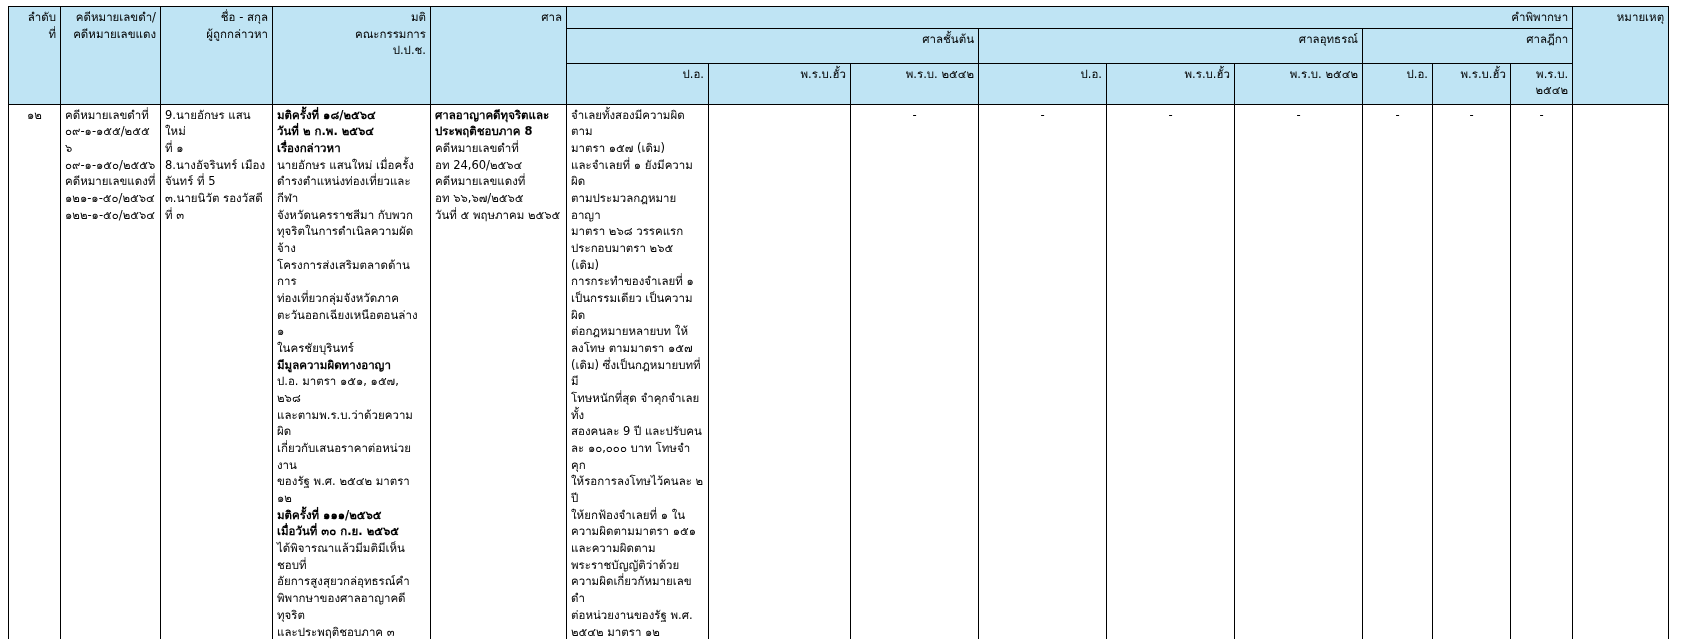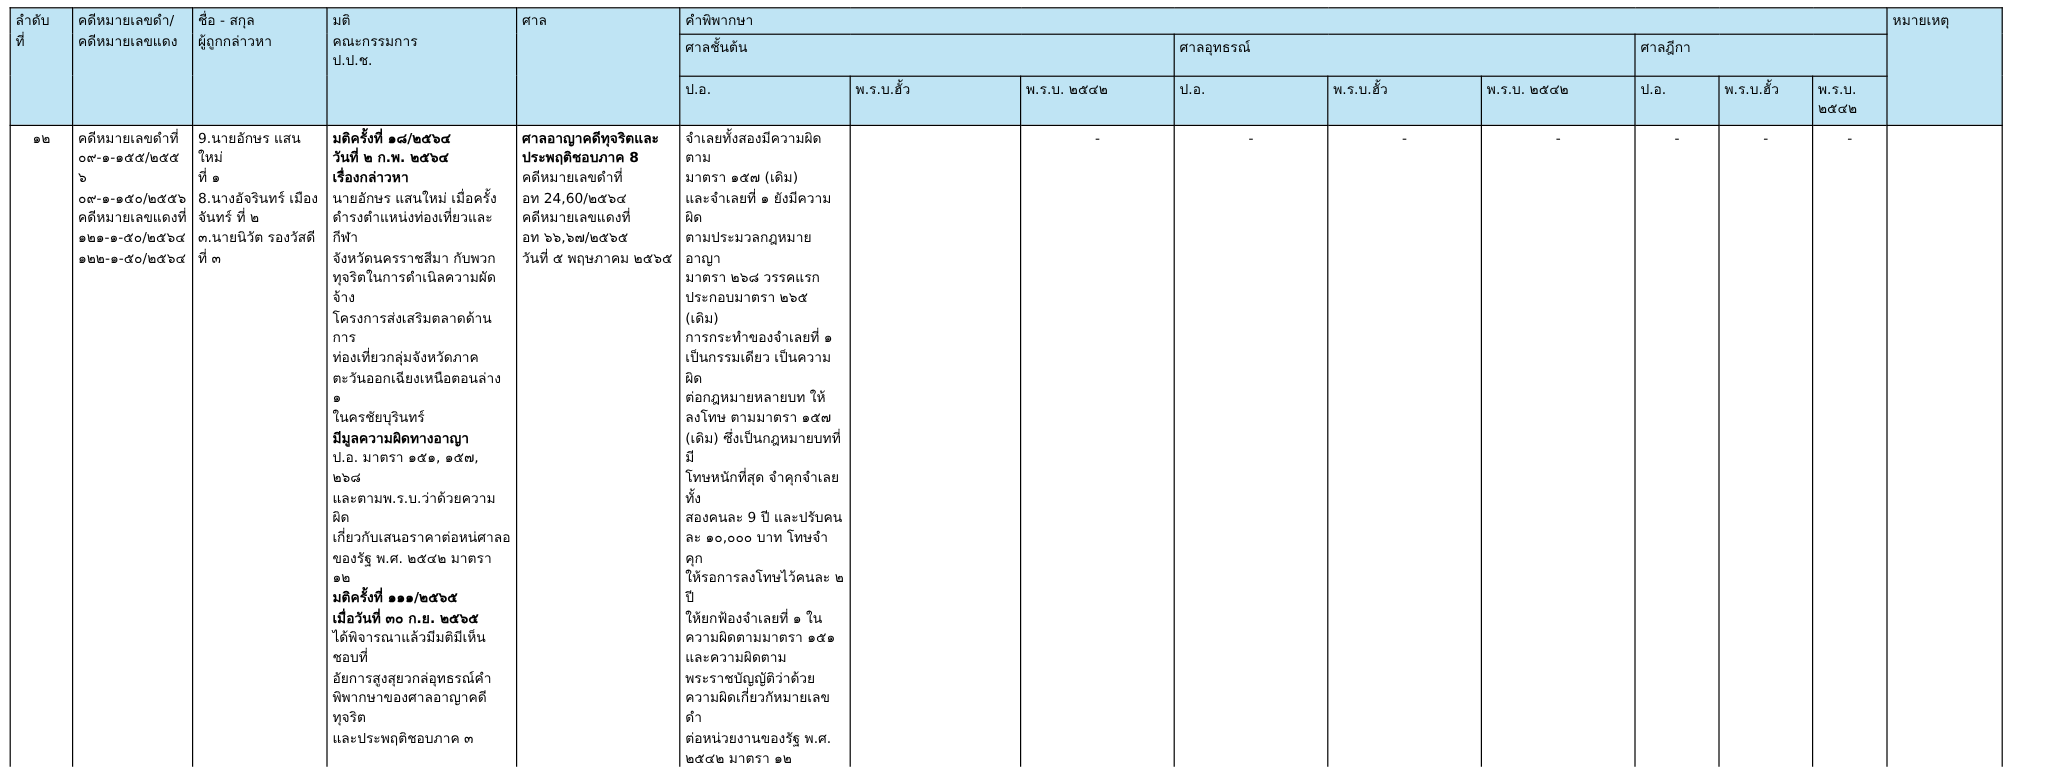--- a/index.html
+++ b/index.html
@@ -29,21 +29,21 @@
   table.doc th, table.doc td {
     border: 1px solid #000000;
     vertical-align: top;
     padding: 2px 4px;
     font-size: 11.5px;
     line-height: 1.45;
     word-wrap: break-word;
   }
   thead th {
     background: #bfe4f4;
-    text-align: left;
+    text-align: right;
     vertical-align: middle;
     font-weight: normal;
     font-size: 12px;
   }
   thead th.tall {
     height: 88px;
   }
   thead th.sub {
     height: 30px;
   }
@@ -160,40 +160,40 @@
             <p>๐๙-๑-๑๕๕/๒๕๕๖</p>
             <p>๐๙-๑-๑๕๐/๒๕๕๖</p>
             <p>คดีหมายเลขแดงที่</p>
             <p>๑๒๑-๑-๕๐/๒๕๖๔</p>
             <p>๑๒๒-๑-๕๐/๒๕๖๔</p>
           </td>
         <td class="body-cell cellblock">
             <p>9.นายอักษร แสนใหม่</p>
             <p>ที่ ๑</p>
             <p>8.นางอัจรินทร์ เมือง</p>
-            <p>จันทร์ ที่ ๒</p>
+            <p>จันทร์ ที่ 5</p>
             <p>๓.นายนิวัต รองวัสดี</p>
             <p>ที่ ๓</p>
           </td>
         <td class="body-cell cellblock">
             <p class="b">มติครั้งที่ ๑๘/๒๕๖๔</p>
             <p class="b">วันที่ ๒ ก.พ. ๒๕๖๔</p>
             <p class="b">เรื่องกล่าวหา</p>
             <p>นายอักษร แสนใหม่ เมื่อครั้ง</p>
             <p>ดำรงตำแหน่งท่องเที่ยวและกีฬา</p>
             <p>จังหวัดนครราชสีมา กับพวก</p>
             <p>ทุจริตในการดำเนิลความผัดจ้าง</p>
             <p>โครงการส่งเสริมตลาดด้านการ</p>
             <p>ท่องเที่ยวกลุ่มจังหวัดภาค</p>
             <p>ตะวันออกเฉียงเหนือตอนล่าง ๑</p>
             <p>ในครชัยบุรินทร์</p>
             <p class="b">มีมูลความผิดทางอาญา</p>
             <p>ป.อ. มาตรา ๑๕๑, ๑๕๗, ๒๖๘</p>
             <p>และตามพ.ร.บ.ว่าด้วยความผิด</p>
-            <p>เกี่ยวกับเสนอราคาต่อหน่ศาลอ</p>
+            <p>เกี่ยวกับเสนอราคาต่อหน่วยงาน</p>
             <p>ของรัฐ พ.ศ. ๒๕๔๒ มาตรา ๑๒</p>
             <p class="b">มติครั้งที่ ๑๑๑/๒๕๖๕</p>
             <p class="b">เมื่อวันที่ ๓๐ ก.ย. ๒๕๖๕</p>
             <p>ได้พิจารณาแล้วมีมติมีเห็นชอบที่</p>
             <p>อัยการสูงสุยวกล่อุทธรณ์คำ</p>
             <p>พิพากษาของศาลอาญาคดีทุจริต</p>
             <p>และประพฤติชอบภาค ๓</p>
           </td>
         <td class="body-cell cellblock">
             <p class="b">ศาลอาญาคดีทุจริตและ</p>

